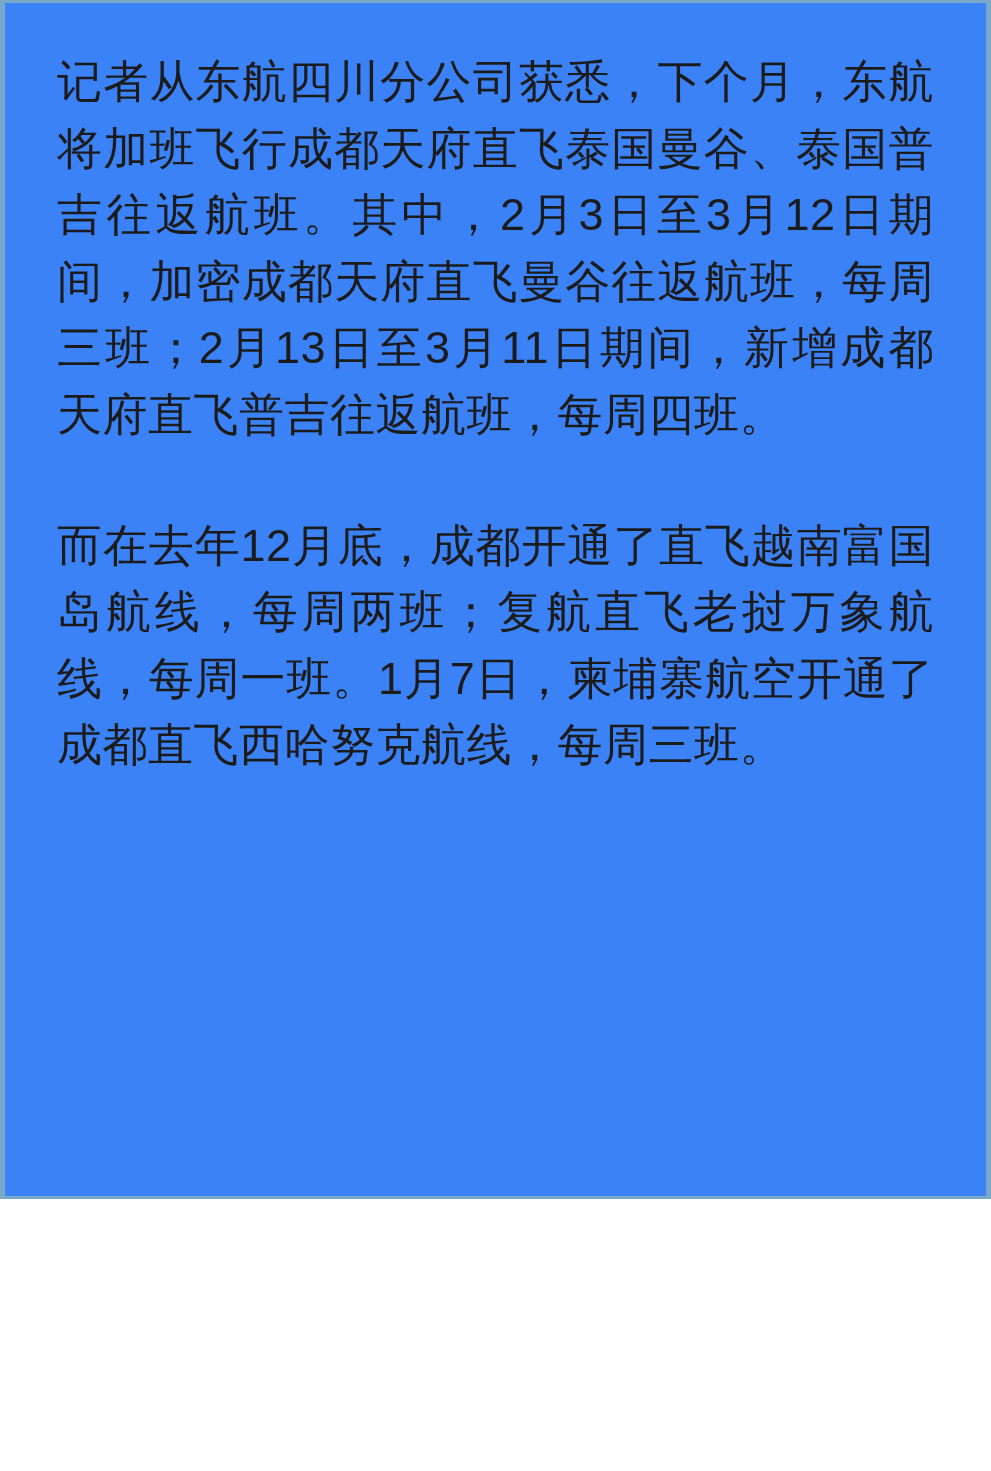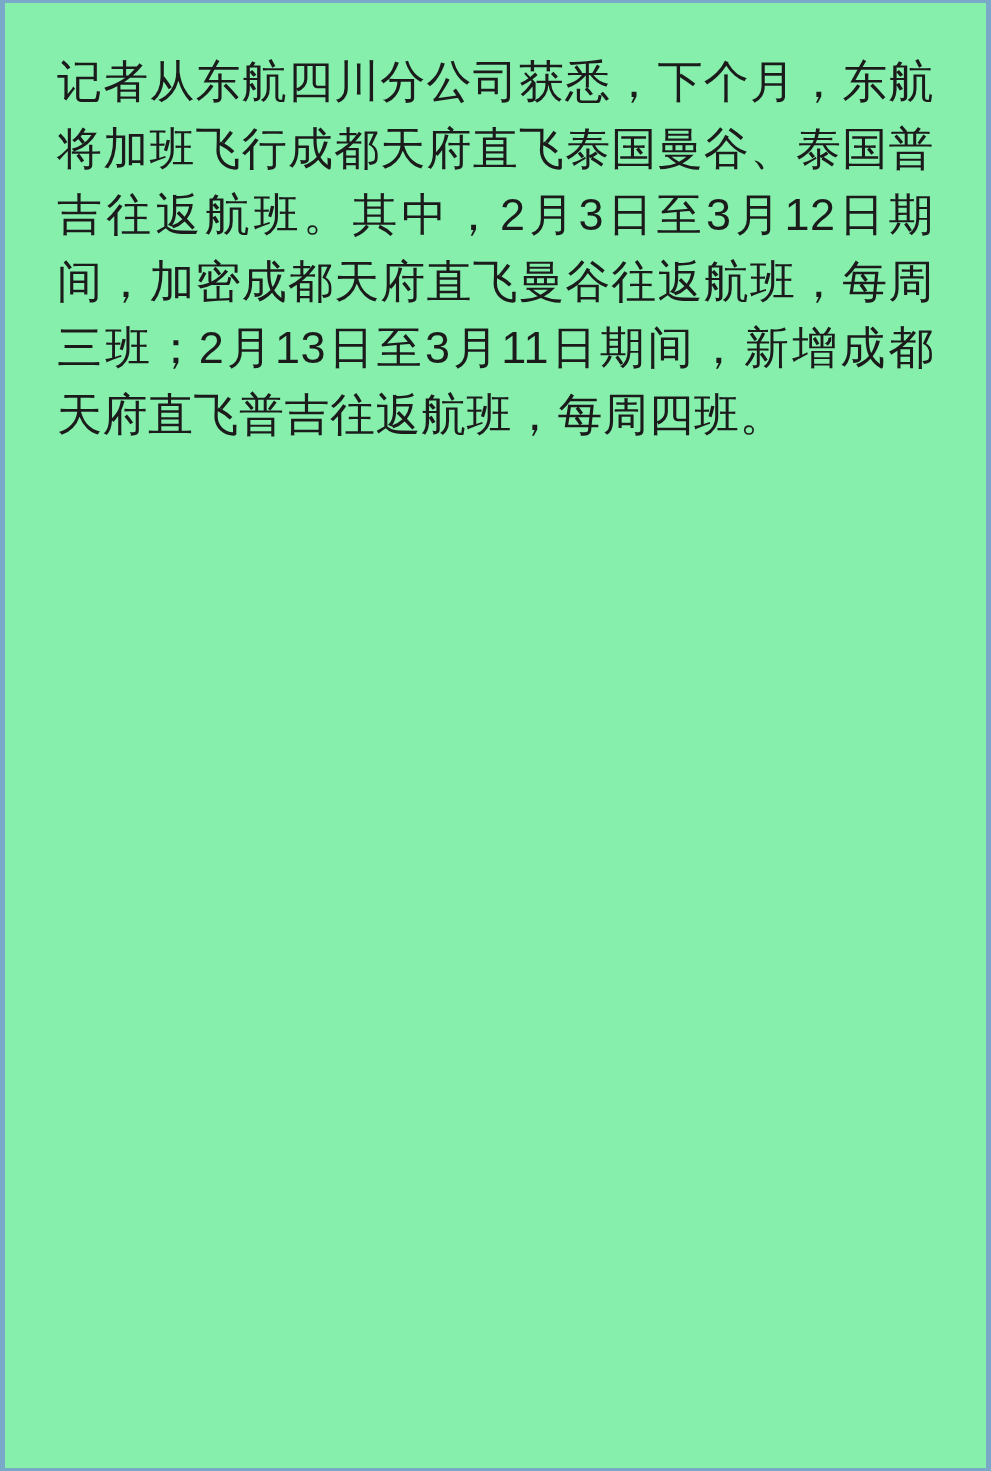--- a/index.html
+++ b/index.html
@@ -9,22 +9,22 @@
   body {
     width: 991px;
     height: 1471px;
     background: #ffffff;
     font-family: "Liberation Sans", "DejaVu Sans", sans-serif;
     overflow: hidden;
   }
   .page {
     box-sizing: border-box;
     width: 991px;
-    height: 1471px;
-    background: #86efac;
+    height: 1199px;
+    background: #3b82f6;
     border-left: 5px solid #7aa8c8;
     border-right: 5px solid #7aa8c8;
     border-top: 3px solid #7aa8c8;
     border-bottom: 3px solid #7aa8c8;
     padding: 46px 52px 20px 52px;
   }
   .article {
     display: block;
   }
   .para {
@@ -40,14 +40,15 @@
   .para:last-child {
     margin-bottom: 0;
   }
 </style>
 </head>
 <body>
 
 <div class="page">
   <div class="article">
     <p class="para">记者从东航四川分公司获悉，下个月，东航将加班飞行成都天府直飞泰国曼谷、泰国普吉往返航班。其中，2月3日至3月12日期间，加密成都天府直飞曼谷往返航班，每周三班；2月13日至3月11日期间，新增成都天府直飞普吉往返航班，每周四班。</p>
+    <p class="para">而在去年12月底，成都开通了直飞越南富国岛航线，每周两班；复航直飞老挝万象航线，每周一班。1月7日，柬埔寨航空开通了成都直飞西哈努克航线，每周三班。</p>
   </div>
 </div>
 
 </body></html>

